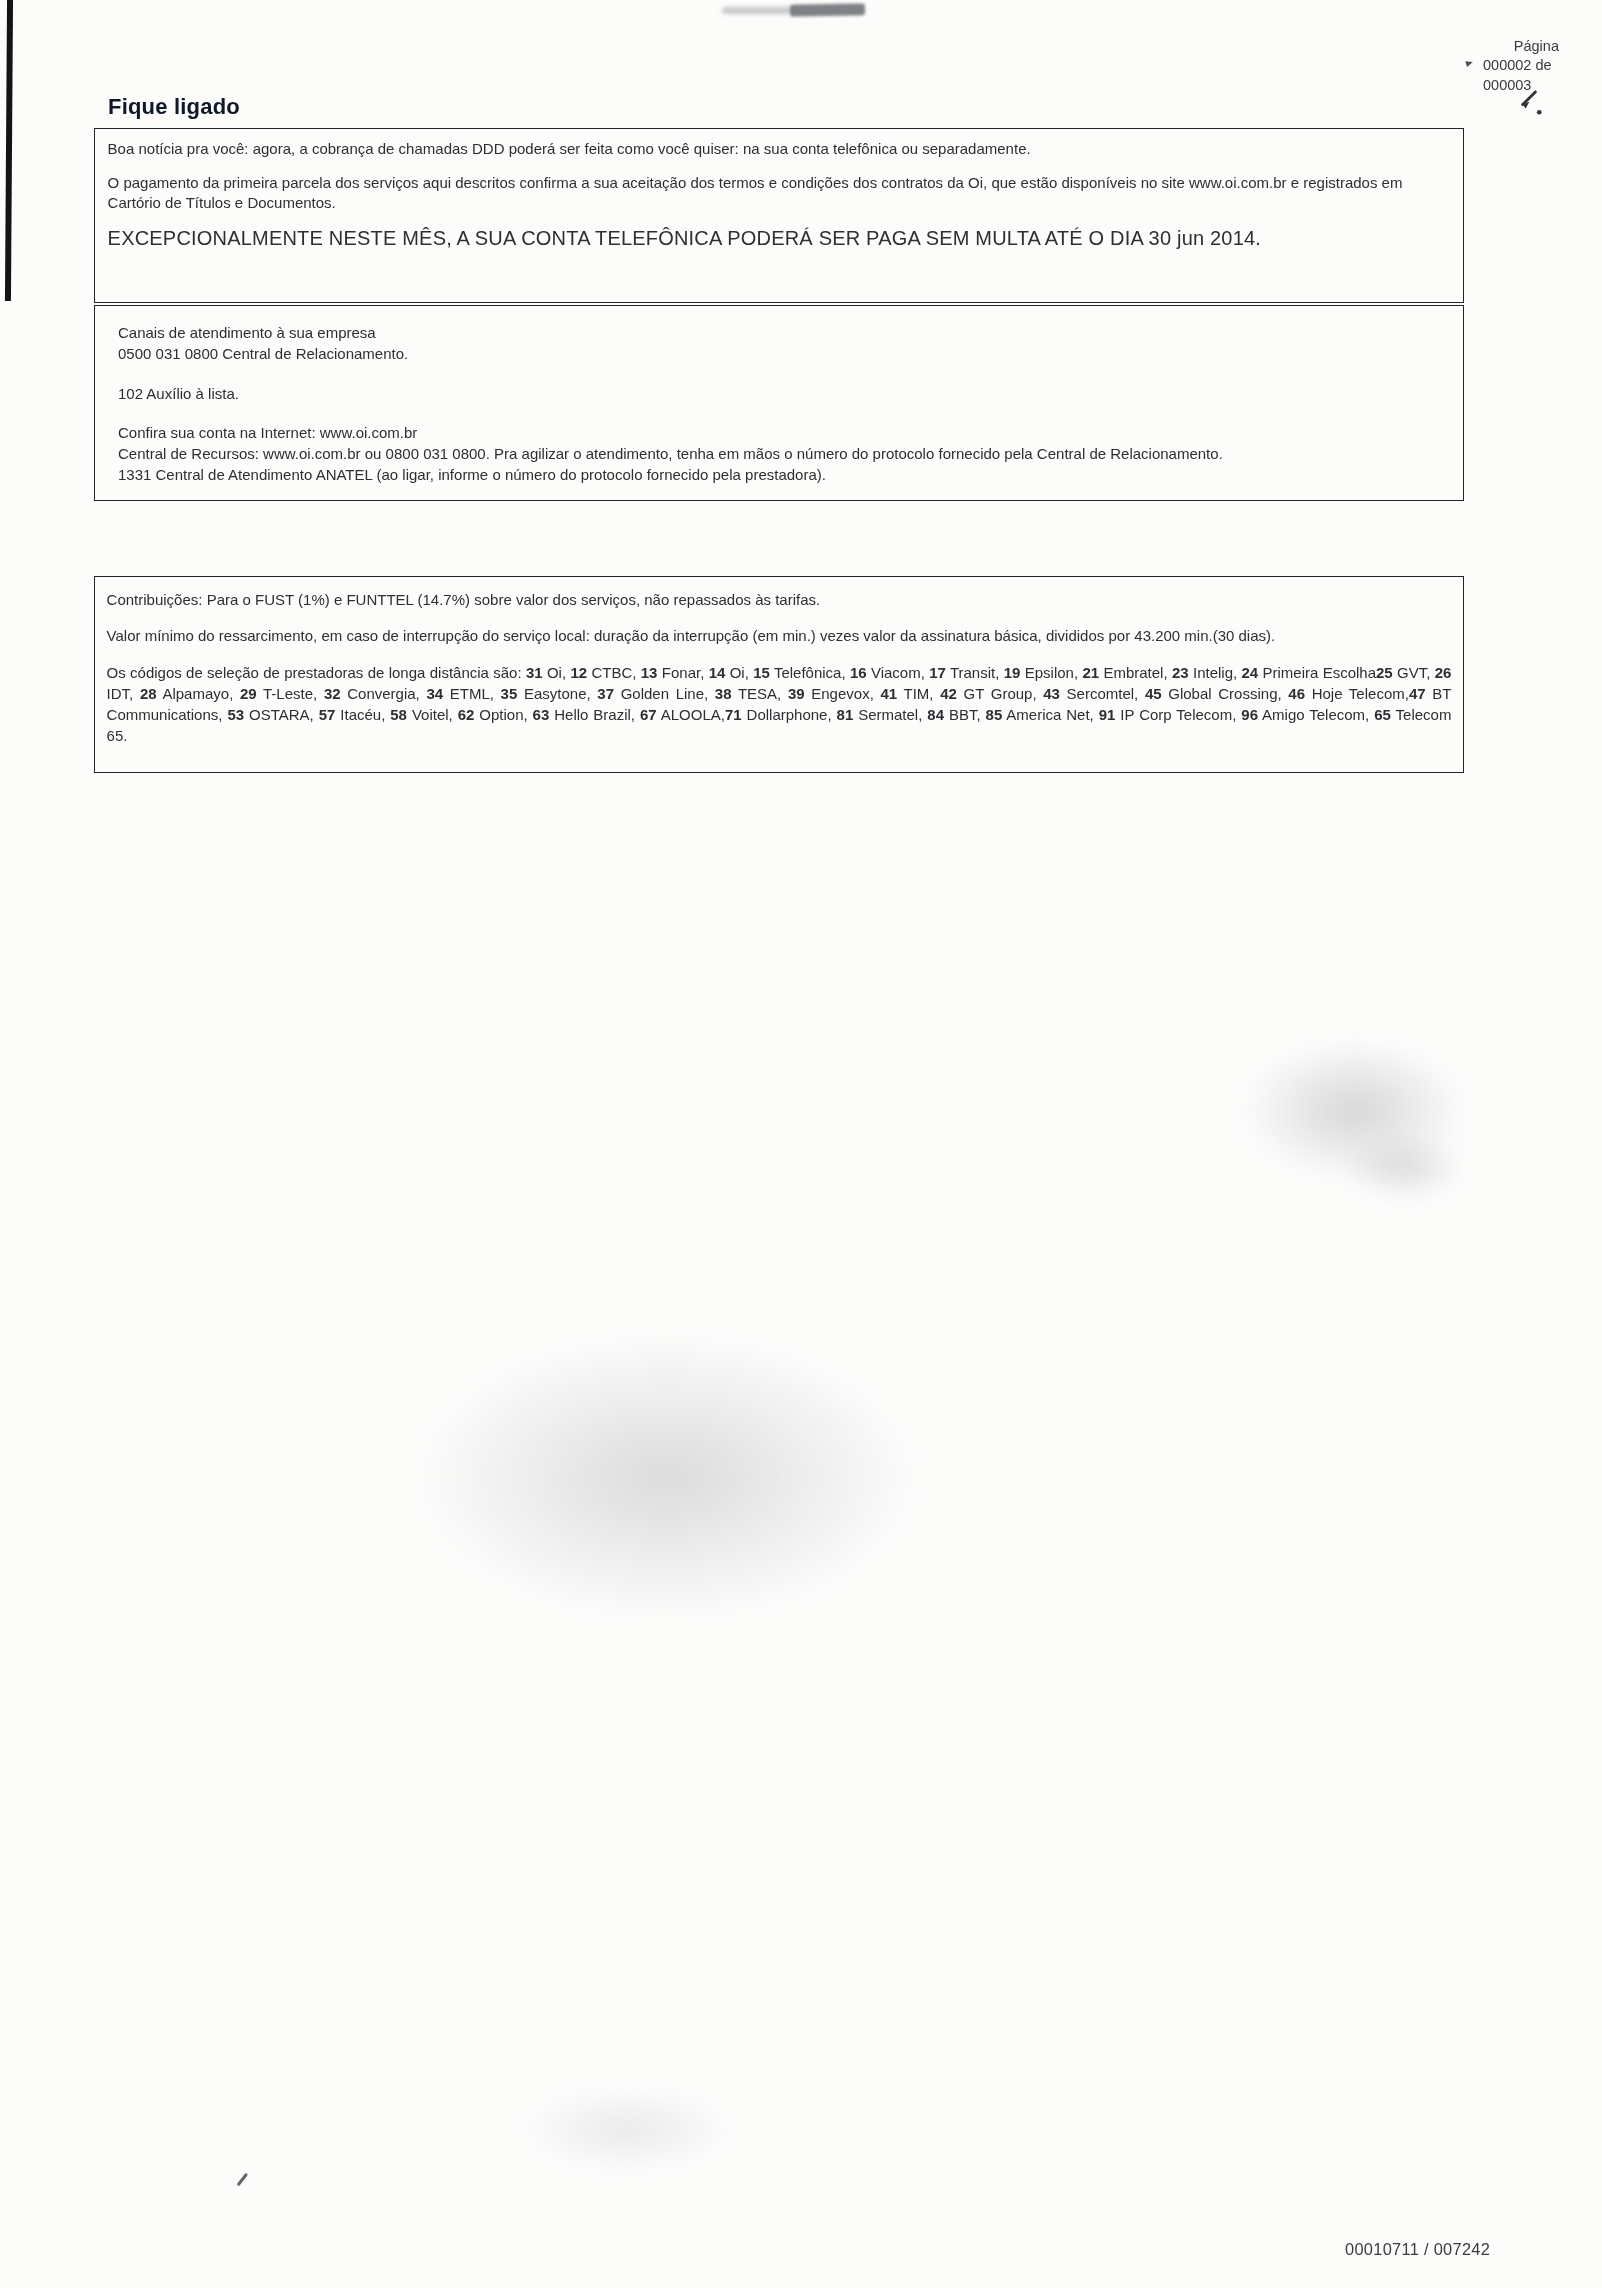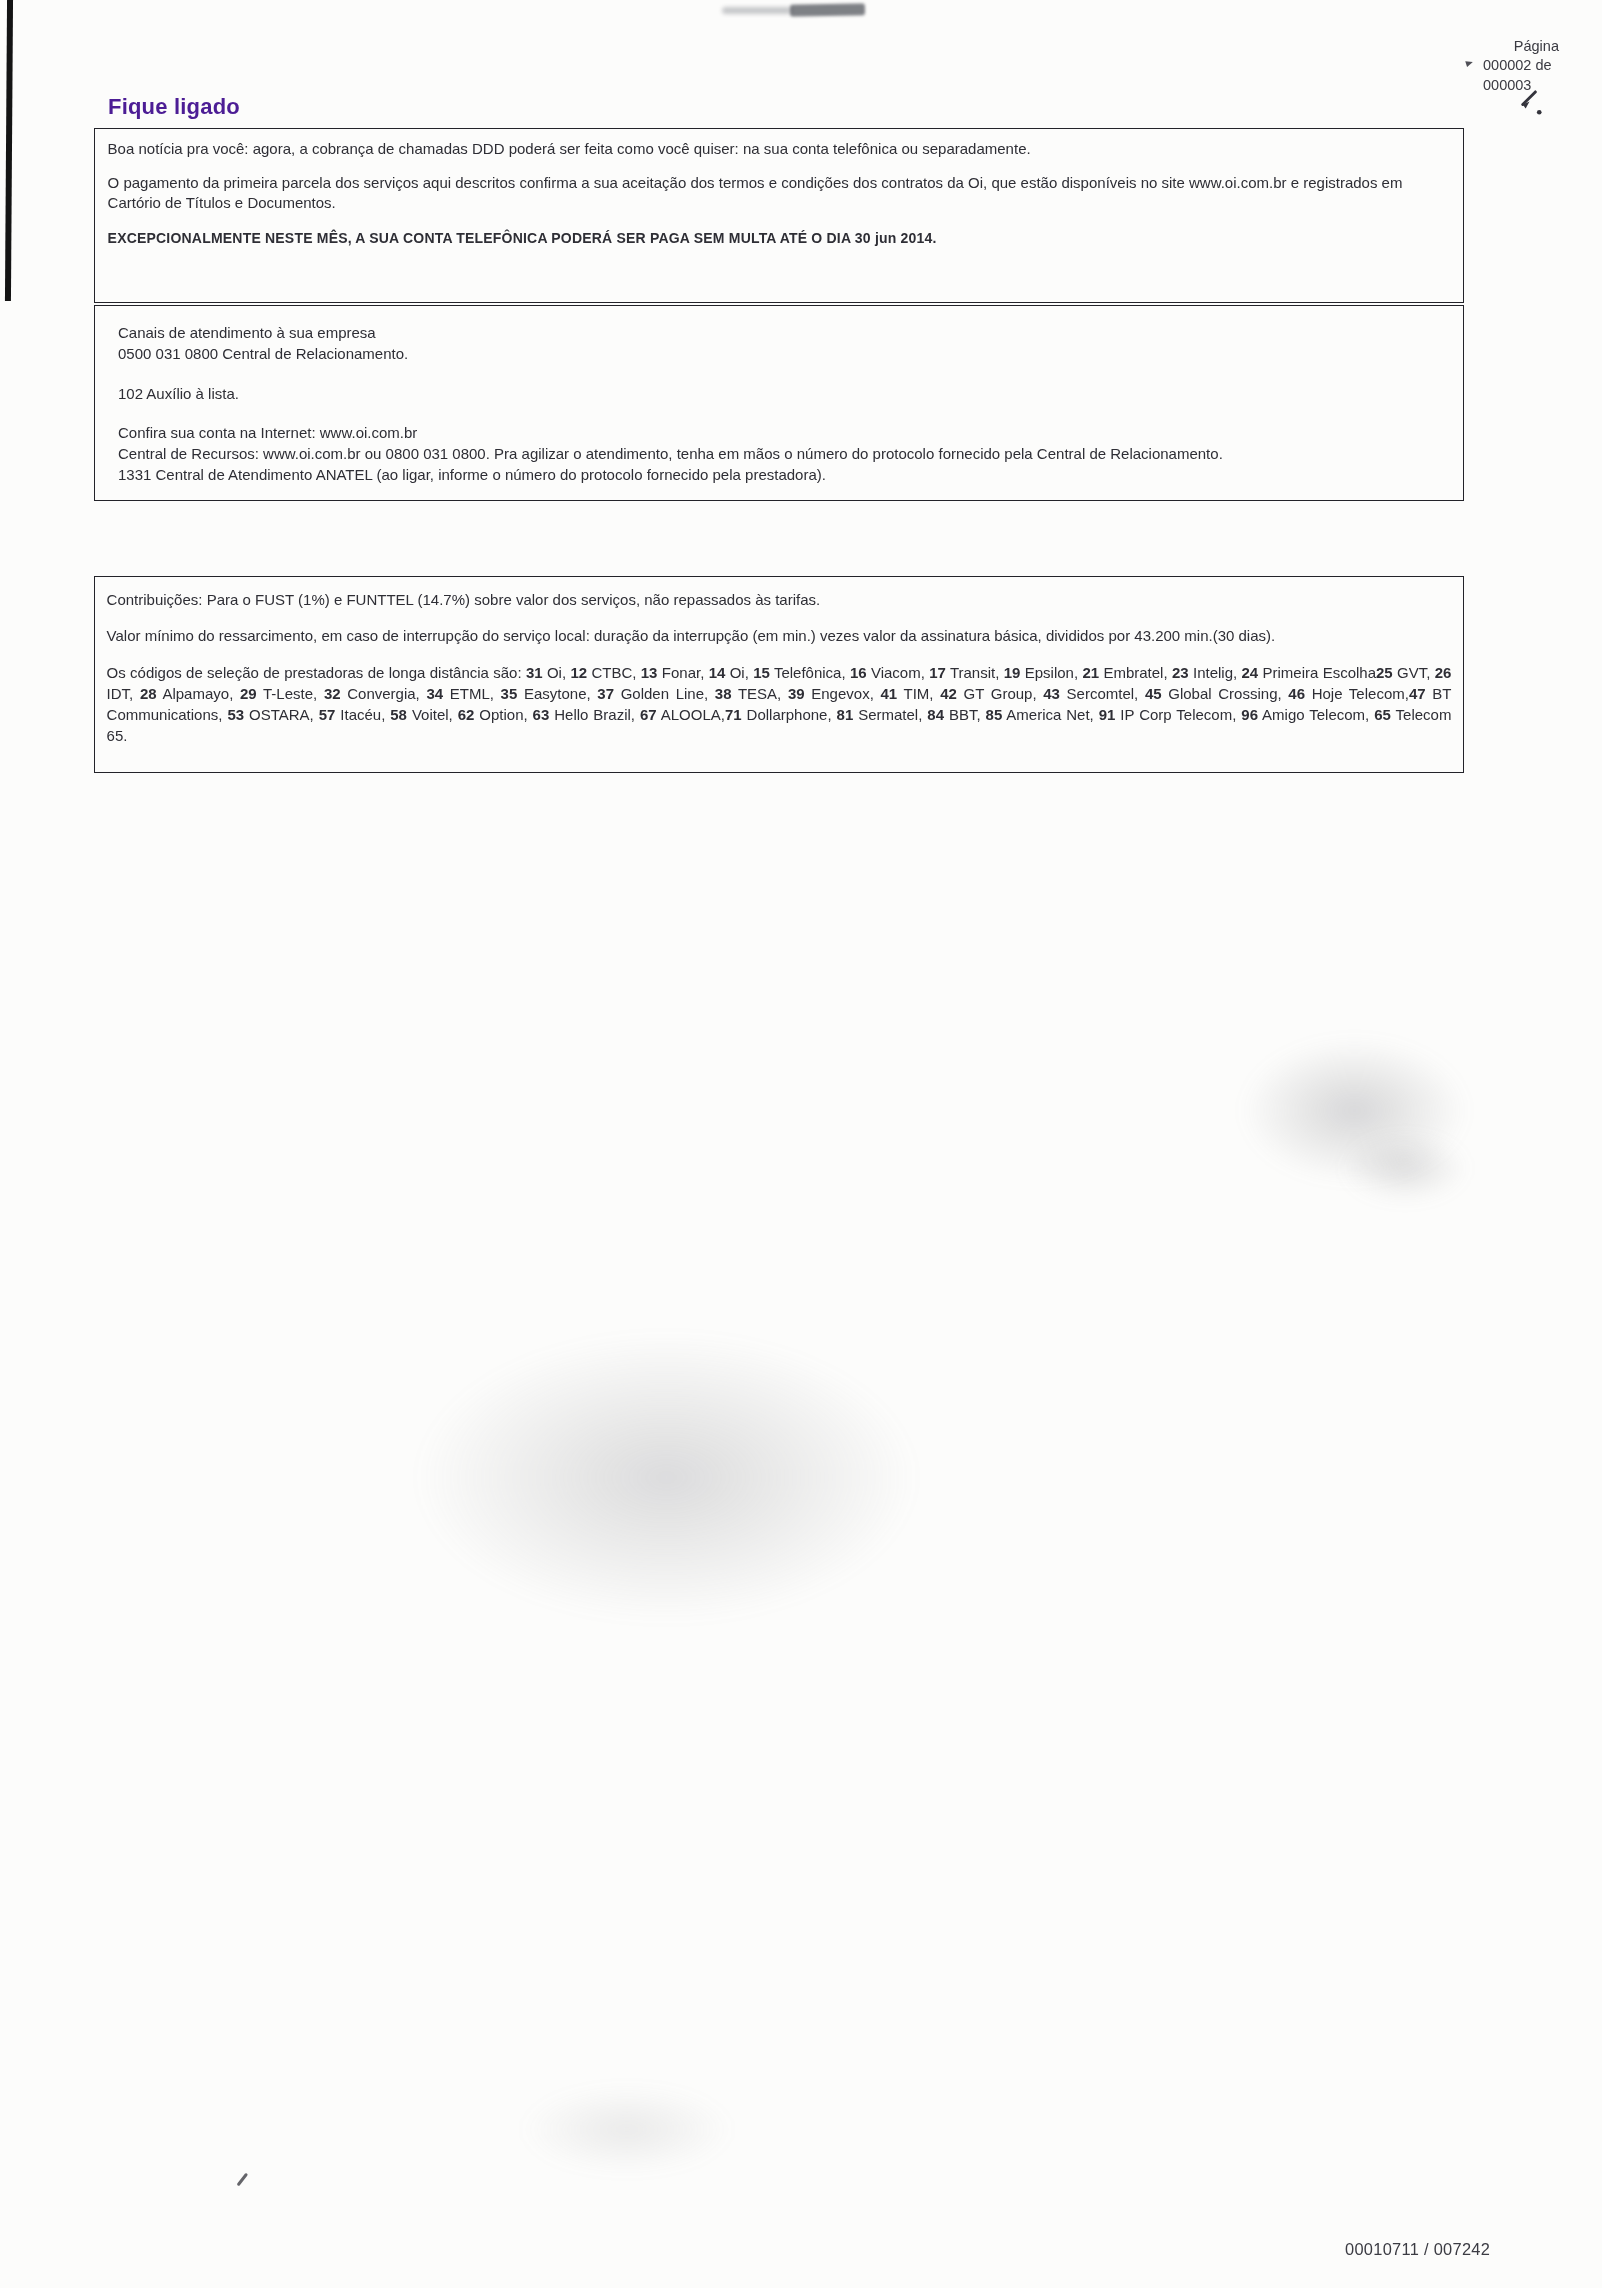--- a/index.html
+++ b/index.html
@@ -21,28 +21,28 @@
 
   
   .pageinfo{position:absolute;left:1483px;top:37px;font-size:14.5px;line-height:19.3px;color:#3a3a42;}
   .pageinfo .l1{padding-left:5.8px;margin-left:25px;}
   .pen-tick{position:absolute;left:1466px;top:60px;width:0;height:0;
     border-left:7.7px solid #3c3c44;border-top:3.9px solid transparent;border-bottom:3.9px solid transparent;
     transform:rotate(-18deg);opacity:.9;}
   .pen-arrow{position:absolute;left:1514px;top:89px;}
 
   
-  .title{position:absolute;left:108px;top:94px;font-size:22px;font-weight:bold;color:#4c1d95;letter-spacing:0.2px;}
+  .title{position:absolute;left:108px;top:94px;font-size:22px;font-weight:bold;color:#0f172a;letter-spacing:0.2px;}
 
   
   .box{position:absolute;left:94px;width:1370px;border:1.9px solid #232329;box-sizing:border-box;background:transparent;}
   .box p{margin:0;}
   .box1{top:128px;height:175px;padding:9.7px 9.7px 0 12.6px;font-size:15px;line-height:20px;}
   .box1 p{margin-bottom:14.5px;}
-  .box1 .upper{font-size:14px;letter-spacing:0.2px;font-weight:bold;}
+  .box1 .upper{font-size:20px;letter-spacing:0.2px;}
   .box2{top:305px;height:196px;padding:16.4px 19.3px 0 23px;font-size:15px;line-height:21px;}
   .box2 .grp{margin-bottom:18.3px;}
   .box3{top:576px;height:197px;padding:12.6px 11.6px 0 11.6px;font-size:15px;line-height:20px;}
   .box3 p{margin-bottom:16.4px;}
   .box3 .codes{text-align:justify;line-height:21px;margin-bottom:0;}
   .box3 .codes b{font-weight:bold;}
 
   .footer-code{position:absolute;left:1345px;top:2240px;font-size:16.4px;color:#3b3b43;letter-spacing:0.3px;}
 </style>
 </head>

